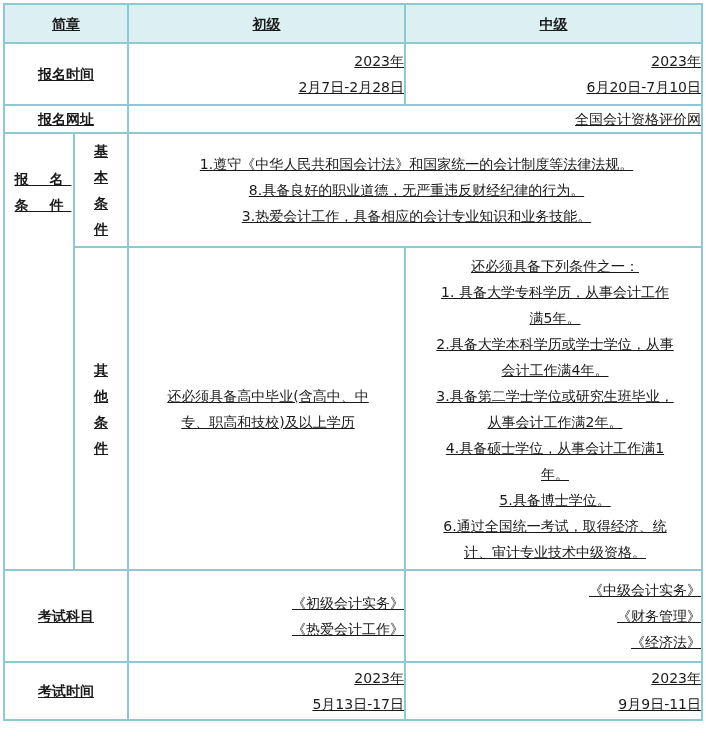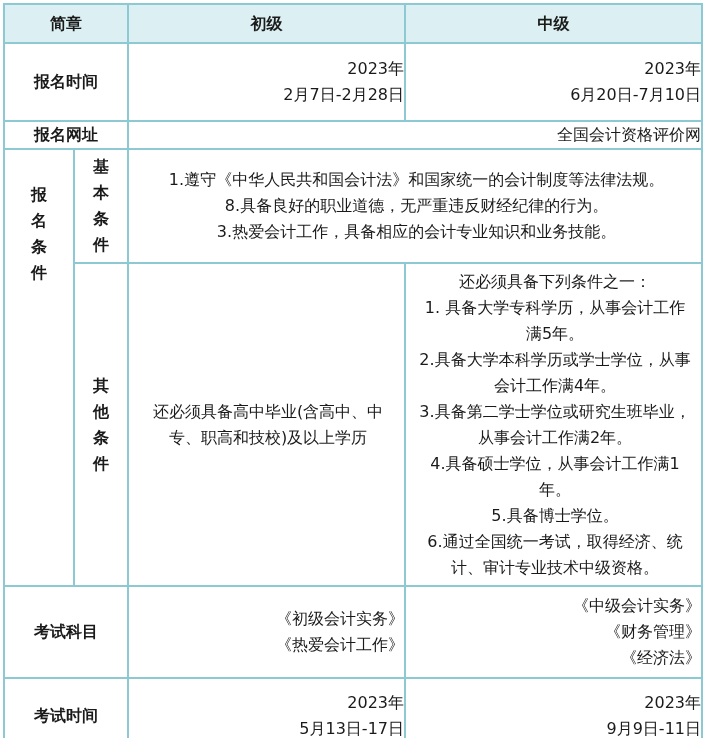--- a/index.html
+++ b/index.html
@@ -1,21 +1,21 @@
 <!DOCTYPE html>
 <html><head>
 <meta charset="utf-8">
 <style>
   html, body { margin: 0; padding: 0; background: #ffffff; }
   body { width: 706px; height: 738px; position: relative; overflow: hidden;
          font-family: "DejaVu Sans", "Liberation Sans", sans-serif; color: #1a1a1a; }
   table.main { position: absolute; left: 3px; top: 3px; width: 698px;
                border-collapse: collapse; table-layout: fixed; }
-  table.main td { border: 2px solid #8cc9d3; padding: 0; font-size: 16px; line-height: 26px;
-                  vertical-align: middle; }
+  table.main td { border: 2px solid #8cc9d3; padding: 0; font-size: 14px; line-height: 26px;
+                  vertical-align: middle; text-decoration: underline; }
   .hdr td { background: #dcf0f4; height: 37px; text-align: center; font-weight: bold; font-size: 15px; }
   .lbl { text-align: center; font-weight: bold; font-size: 15px; }
   .ctr { text-align: right; }
   .lst { padding-left: 9px !important; padding-right: 6px !important; text-align: center; }
   .vert { text-align: center; font-weight: bold; font-size: 15px; line-height: 27px; }
   .vert span { display: block; }
   .group-lbl { text-align: center; font-weight: bold; font-size: 15px; line-height: 27px; letter-spacing: 8px; padding-left: 8px !important; }
   .line { display: block; }
 </style>
 </head>
@@ -27,21 +27,21 @@
       <col style="width:54px">
       <col style="width:277px">
       <col style="width:297px">
   </colgroup>
   <tbody>
       <tr class="hdr">
     <td colspan="2">简章</td>
     <td>初级</td>
     <td>中级</td>
   </tr>
-  <tr style="height:78px">
+  <tr style="height:62px">
     <td colspan="2" class="lbl">报名时间</td>
     <td class="ctr">
       <span class="line">2023年</span>
       <span class="line">2月7日-2月28日</span>
     </td>
     <td class="ctr">
       <span class="line">2023年</span>
       <span class="line">6月20日-7月10日</span>
     </td>
   </tr>
@@ -97,21 +97,21 @@
     <td class="ctr">
       <span class="line">《初级会计实务》</span>
       <span class="line">《热爱会计工作》</span>
     </td>
     <td class="ctr">
       <span class="line">《中级会计实务》</span>
       <span class="line">《财务管理》</span>
       <span class="line">《经济法》</span>
     </td>
   </tr>
-  <tr style="height:76px">
+  <tr style="height:58px">
     <td colspan="2" class="lbl">考试时间</td>
     <td class="ctr">
       <span class="line">2023年</span>
       <span class="line">5月13日-17日</span>
     </td>
     <td class="ctr">
       <span class="line">2023年</span>
       <span class="line">9月9日-11日</span>
     </td>
   </tr>

